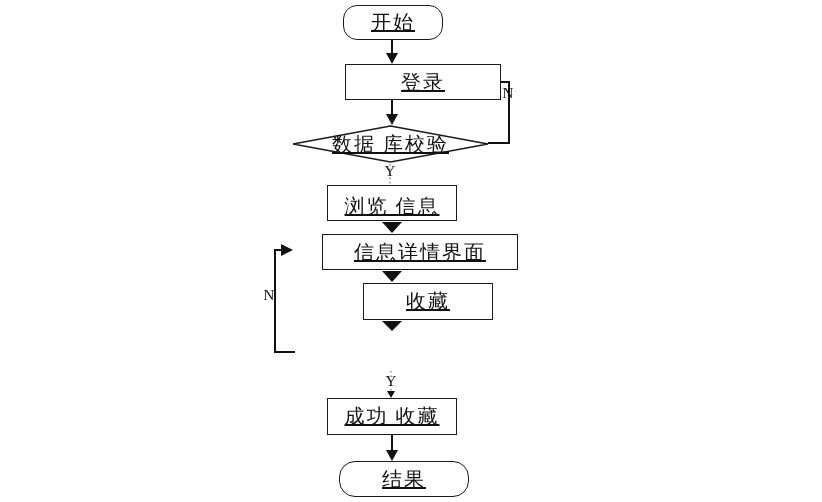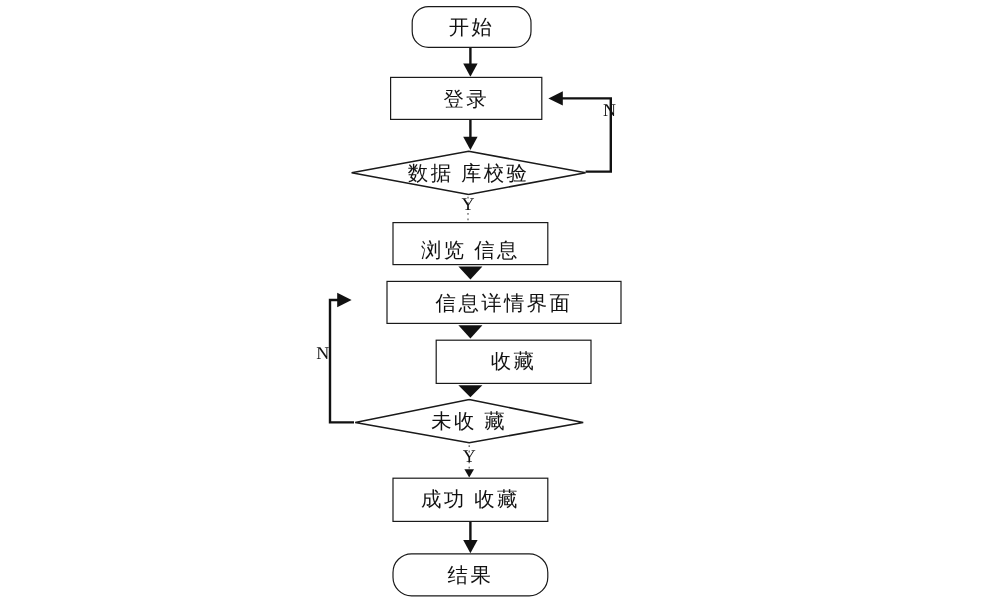--- a/index.html
+++ b/index.html
@@ -23,24 +23,25 @@
     z-index: 1;
   }
   .node {
     position: absolute;
     z-index: 2;
     display: flex;
     align-items: center;
     justify-content: center;
     box-sizing: border-box;
     background: #ffffff;
-    font-size: 17px;
+    font-size: 20px;
     letter-spacing: 2px;
     color: #111111;
     white-space: nowrap;
+    text-decoration: underline;
   }
   .rect {
     border: 1.5px solid #1a1a1a;
   }
   .stadium {
     border: 1.5px solid #1a1a1a;
   }
   .diamond {
     background: transparent;
     border: none;
@@ -59,28 +60,28 @@
     position: absolute;
     z-index: 3;
     font-size: 15px;
     color: #111111;
     letter-spacing: 0;
     text-align: center;
     width: 20px;
   }
   
   .n-start    { left: 343px; top: 5px;   width: 100px; height: 35px; border-radius: 14px; }
-  .n-login    { left: 325px; top: 64px;  width: 127px; height: 36px; }
+  .n-login    { left: 345px; top: 64px;  width: 156px; height: 36px; }
   .n-dbcheck  { left: 292px; top: 125px; width: 197px; height: 38px; }
   .n-browse   { left: 327px; top: 185px; width: 130px; height: 36px; align-items: flex-end; }
   .n-detail   { left: 293px; top: 234px; width: 196px; height: 36px; margin-left: 29px; }
   .n-favorite { left: 327px; top: 283px; width: 130px; height: 37px; margin-left: 36px; }
   .n-notfav   { left: 295px; top: 332px; width: 192px; height: 38px; }
   .n-success  { left: 327px; top: 398px; width: 130px; height: 37px; }
-  .n-result   { left: 327px; top: 461px; width: 130px; height: 36px; border-radius: 16px; }
+  .n-result   { left: 339px; top: 461px; width: 130px; height: 36px; border-radius: 16px; }
   .l-y1 { left: 380px; top: 163px; }
   .l-y2 { left: 381px; top: 373px; }
   .l-n-right { left: 498px; top: 85px; }
   .l-n-left  { left: 259px; top: 287px; }
 </style>
 </head>
 <body>
 
 <div class="stage">
 
@@ -133,26 +134,20 @@
   </div>
 
   <div class="node rect n-detail">
     <span>信息详情界面</span>
   </div>
 
   <div class="node rect n-favorite">
     <span>收藏</span>
   </div>
 
-  <div class="node diamond n-notfav">
-    <svg width="192" height="38" viewBox="0 0 192 38">
-      <polygon points="96,1 191,20 96,37 1,20" fill="#ffffff" stroke="#1a1a1a" stroke-width="1.3"></polygon>
-    </svg>
-    <span>未收 藏</span>
-  </div>
 
   <div class="node rect n-success">
     <span>成功 收藏</span>
   </div>
 
   <div class="node stadium n-result">
     <span>结果</span>
   </div>
 
   <span class="branch-label l-y1">Y</span>

